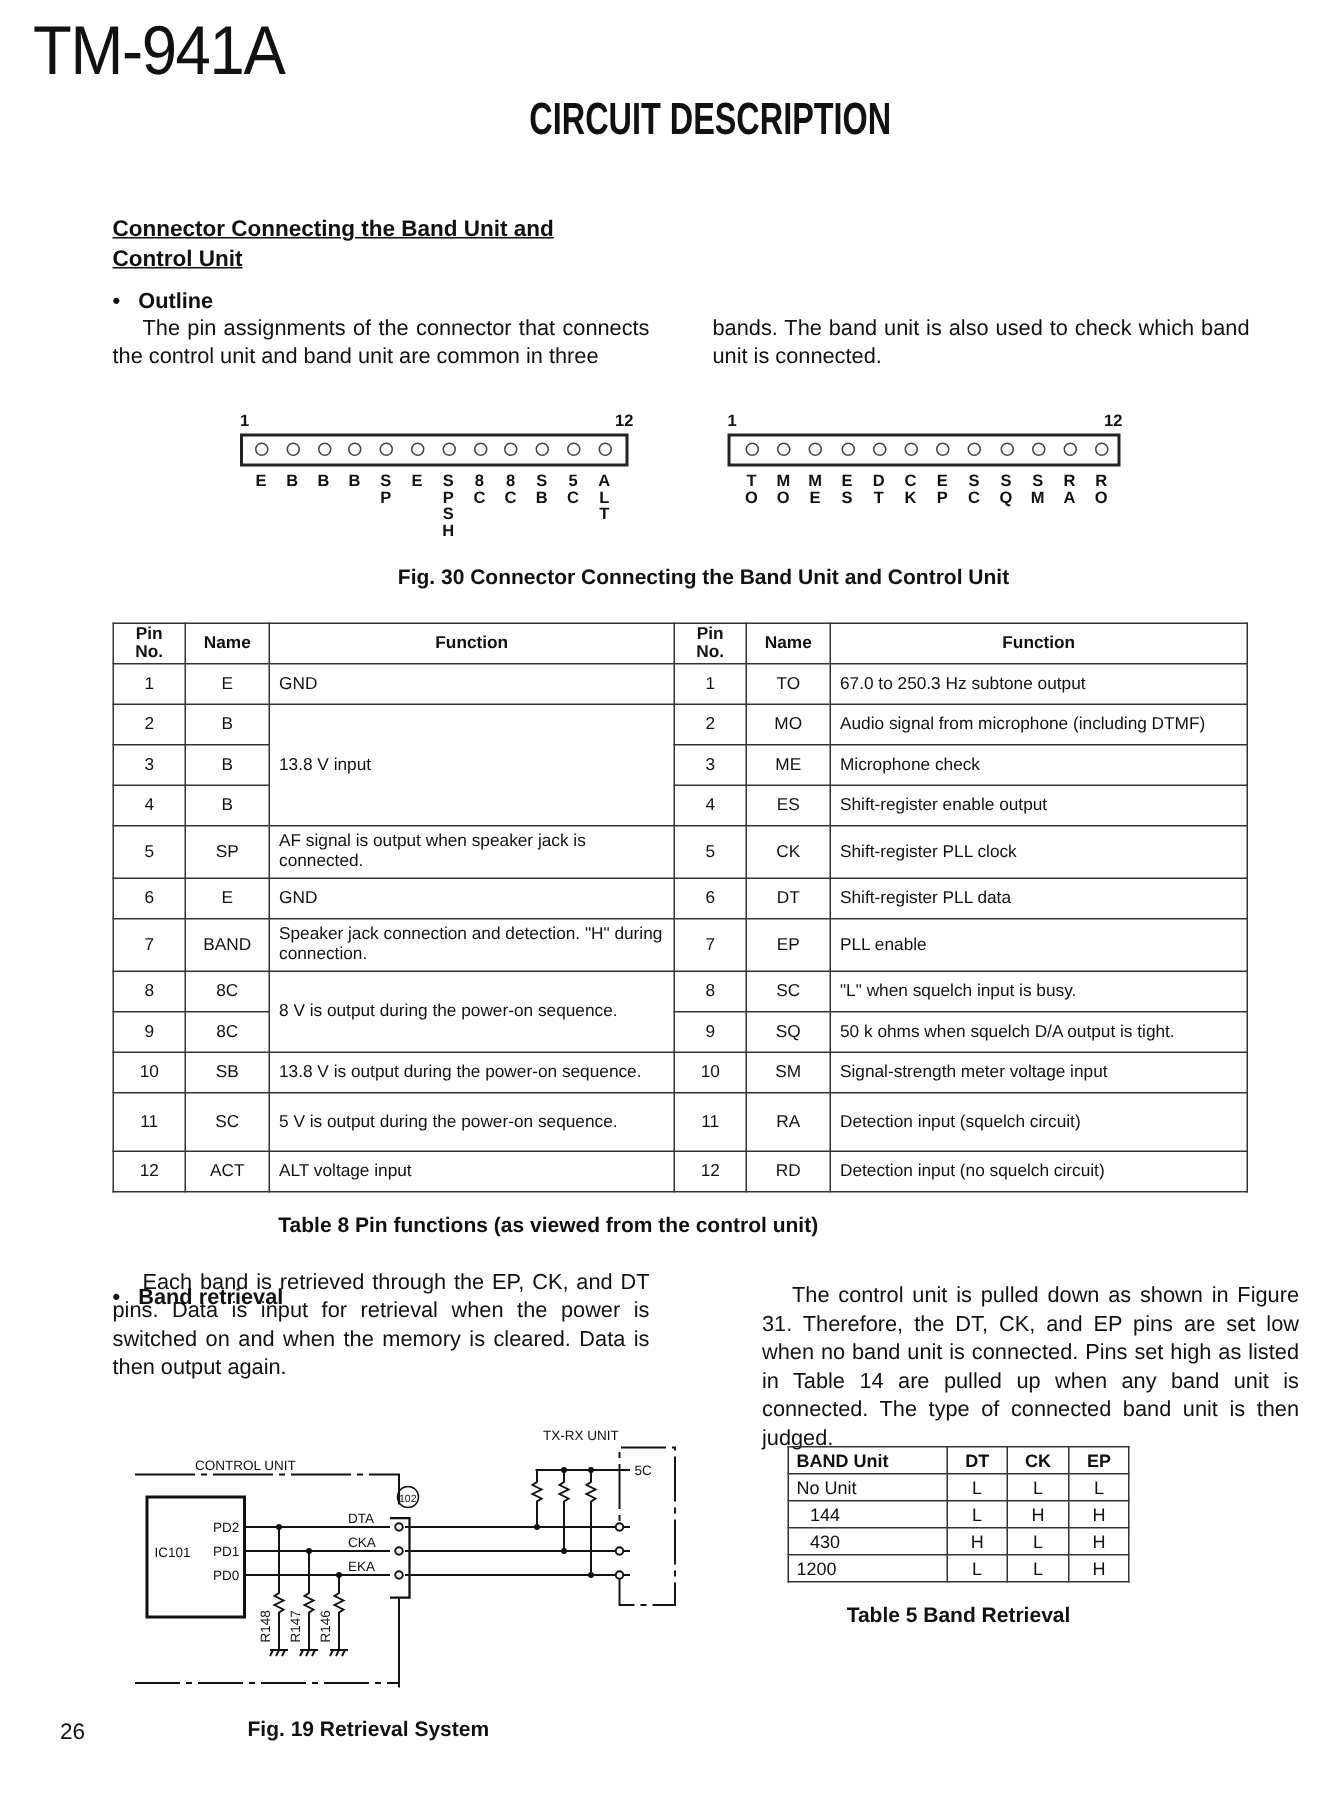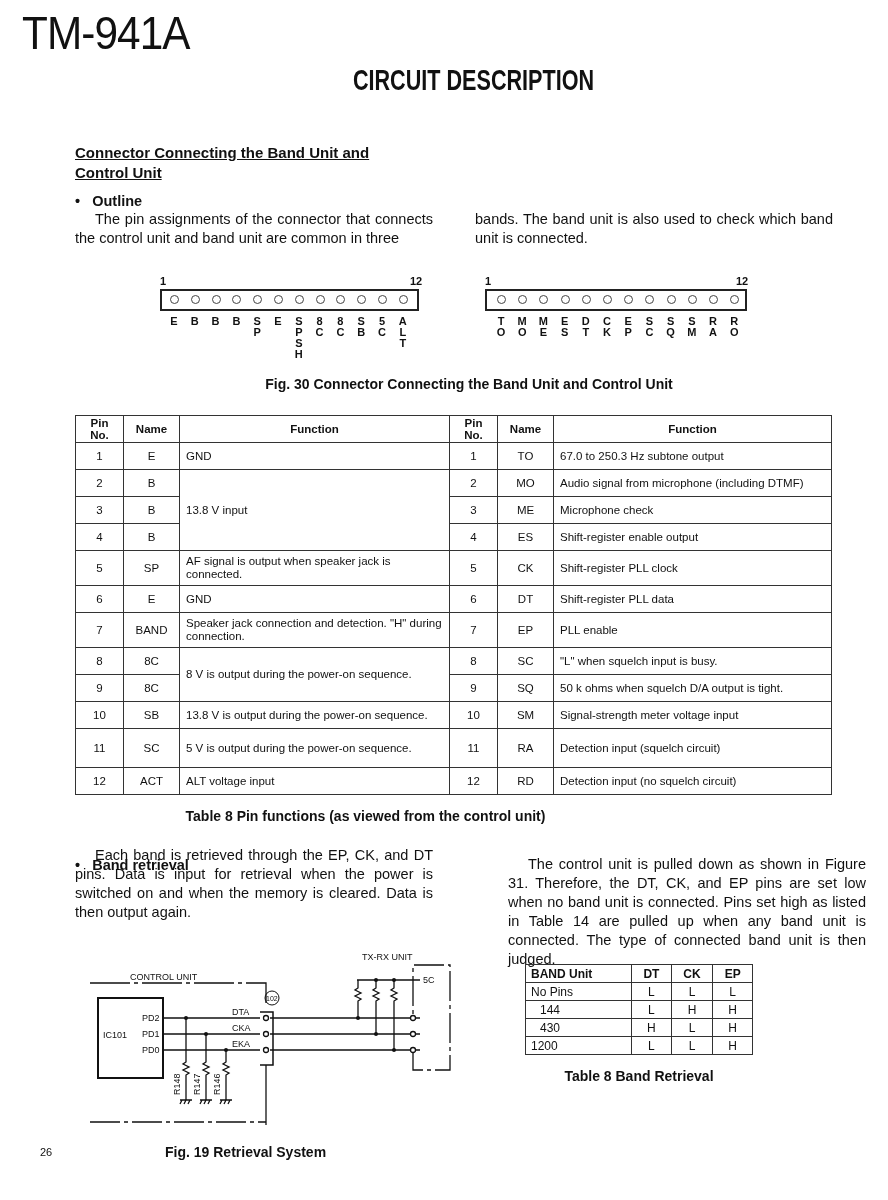--- a/index.html
+++ b/index.html
@@ -23,21 +23,21 @@
   table.pins { position:absolute; left:75px; top:415px; width:757px; border-collapse:collapse; font-size:11.5px; }
   table.pins td, table.pins th { border:1px solid #333; padding:0 6px; }
   table.pins th { font-weight:bold; height:26px; font-size:11.5px; }
   table.pins td.c { text-align:center; }
   table.pins td.l { text-align:left; line-height:13px; }
   
   table.band { position:absolute; left:525px; top:964px; width:228px; border-collapse:collapse; font-size:12px; }
   table.band td, table.band th { border:1px solid #333; height:17px; padding:0 5px; }
   table.band th { font-weight:bold; }
   table.band td.c, table.band th.c { text-align:center; }
-  #pagenum { left:40px; top:1146px; font-size:11px; }
+  #pagenum { left:40px; top:1146px; font-size:15px; }
 </style>
 </head>
 <body>
 
 <div id="model" class="abs">TM-941A</div>
 <div id="title" class="abs"><span>CIRCUIT DESCRIPTION</span></div>
 
 <div class="abs h2" style="left:75px;top:143px;text-decoration:underline;">
   <div>Connector Connecting the Band Unit and</div>
   <div>Control Unit</div>
@@ -338,21 +338,21 @@
   <thead>
     <tr>
       <th style="text-align:left;">BAND Unit</th>
       <th class="c">DT</th>
       <th class="c">CK</th>
       <th class="c">EP</th>
     </tr>
   </thead>
   <tbody id="band-tbody">
       <tr>
-        <td class="">No Pins</td>
+        <td class="">No Unit</td>
         <td class="c">L</td>
         <td class="c">L</td>
         <td class="c">L</td>
       </tr>
       <tr>
         <td class="" style="padding-left: 14px;">144</td>
         <td class="c">L</td>
         <td class="c">H</td>
         <td class="c">H</td>
       </tr>
@@ -363,15 +363,15 @@
         <td class="c">H</td>
       </tr>
       <tr>
         <td class="">1200</td>
         <td class="c">L</td>
         <td class="c">L</td>
         <td class="c">H</td>
       </tr>
     </tbody>
 </table>
-<div class="abs caption" style="left:525px;width:228px;top:1068px;">Table 8  Band Retrieval</div>
+<div class="abs caption" style="left:525px;width:228px;top:1068px;">Table 5  Band Retrieval</div>
 
 <div id="pagenum" class="abs">26</div>
 
 </body></html>

